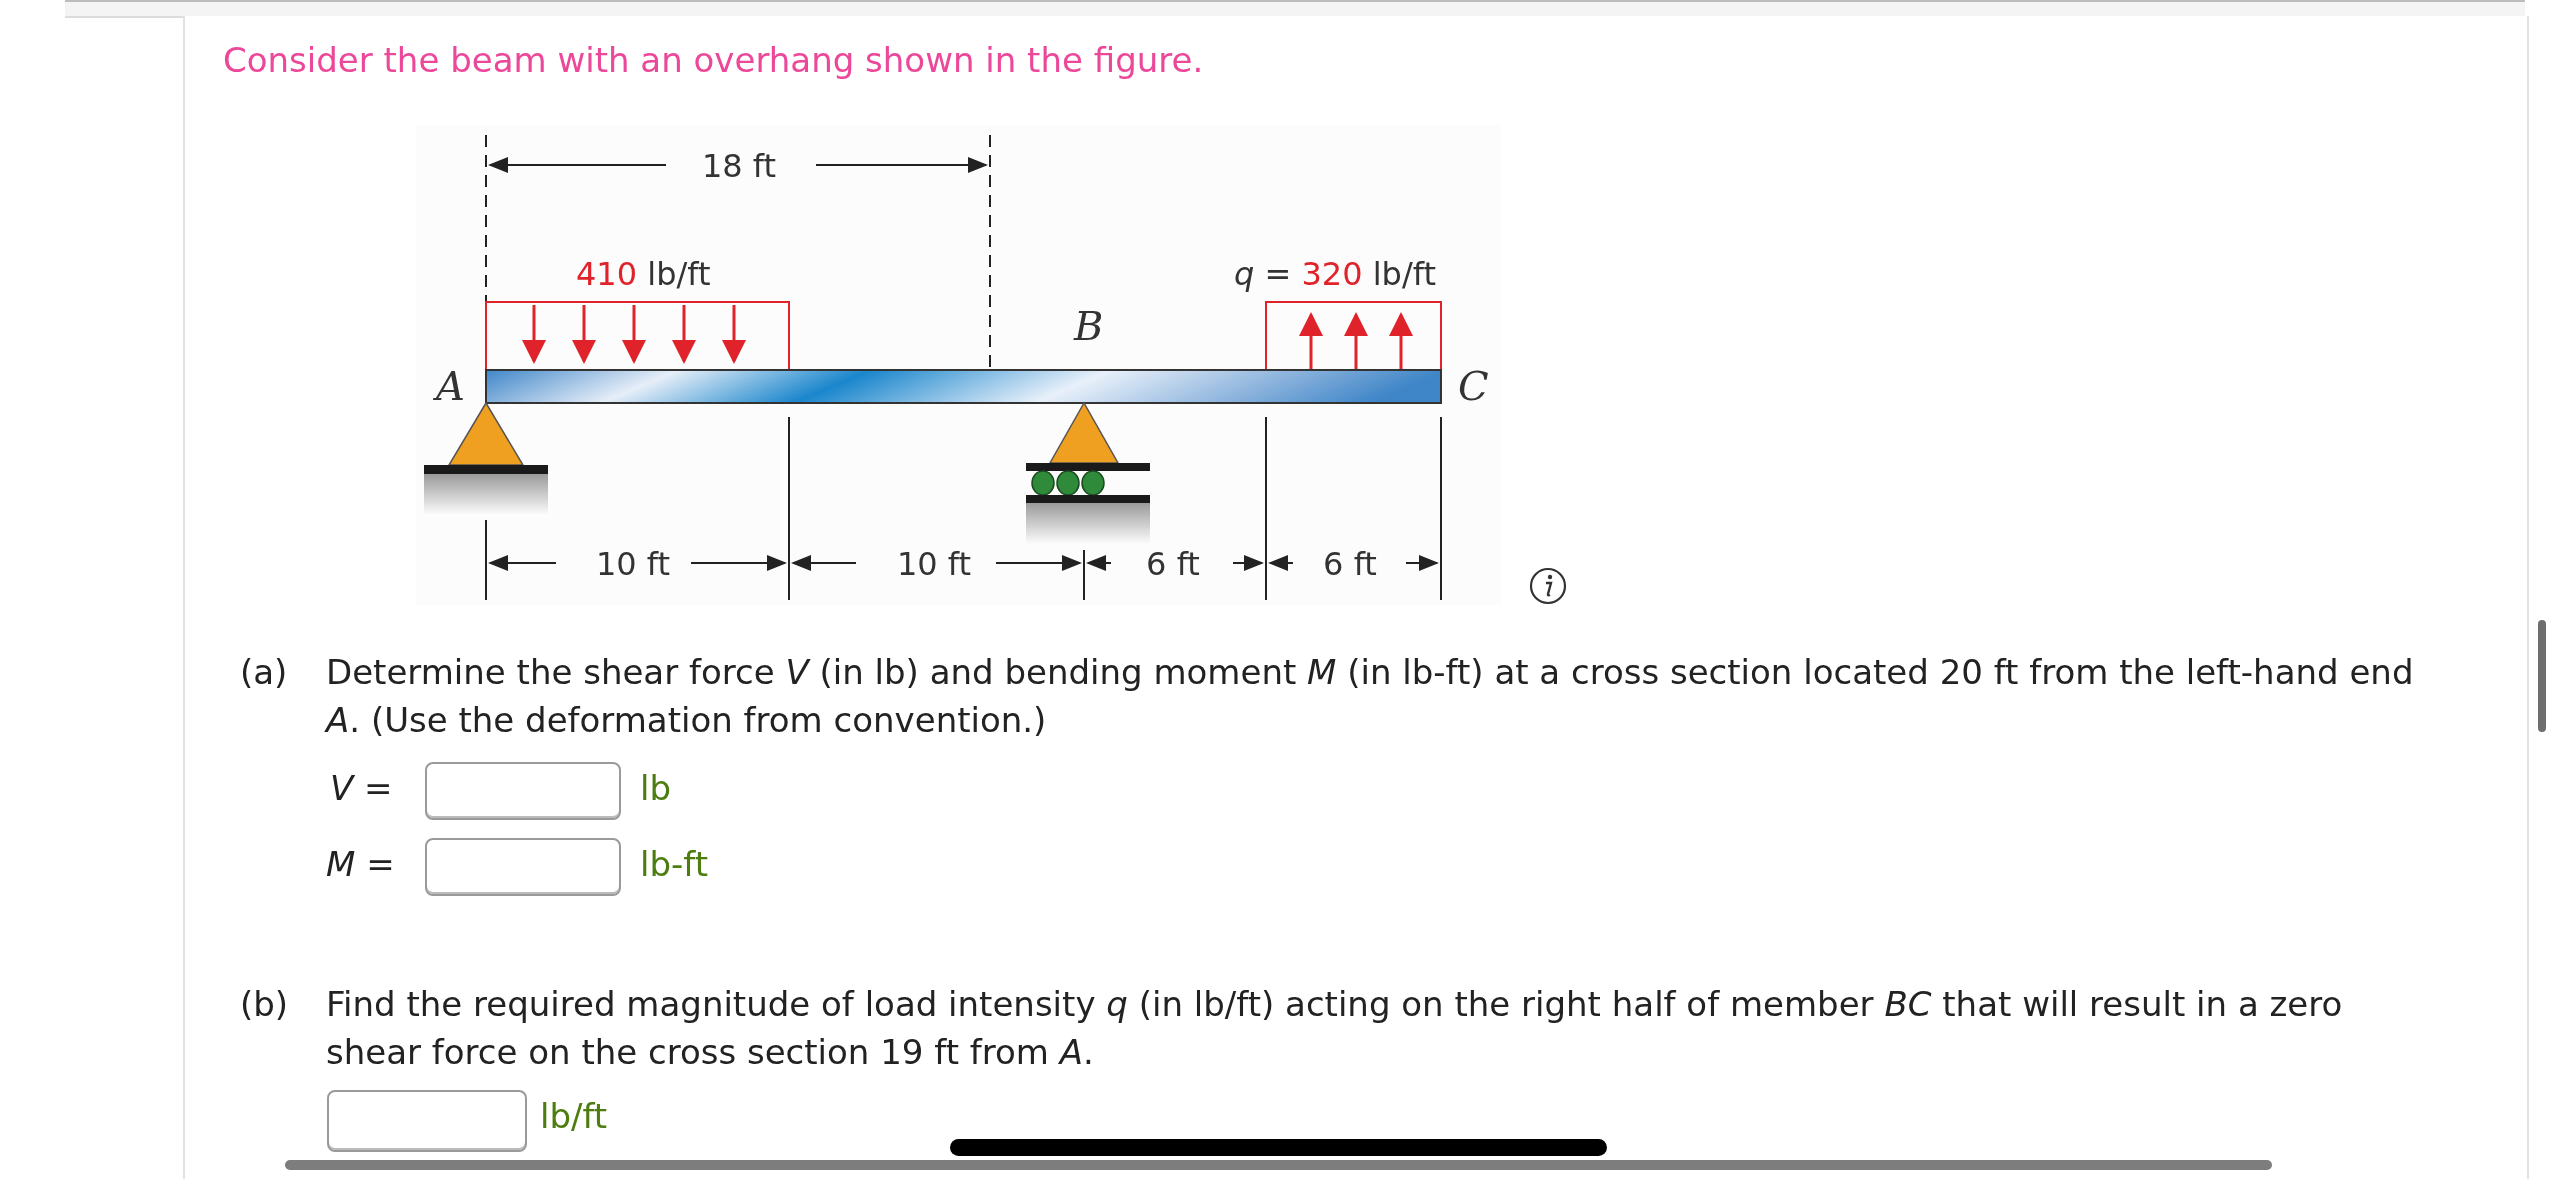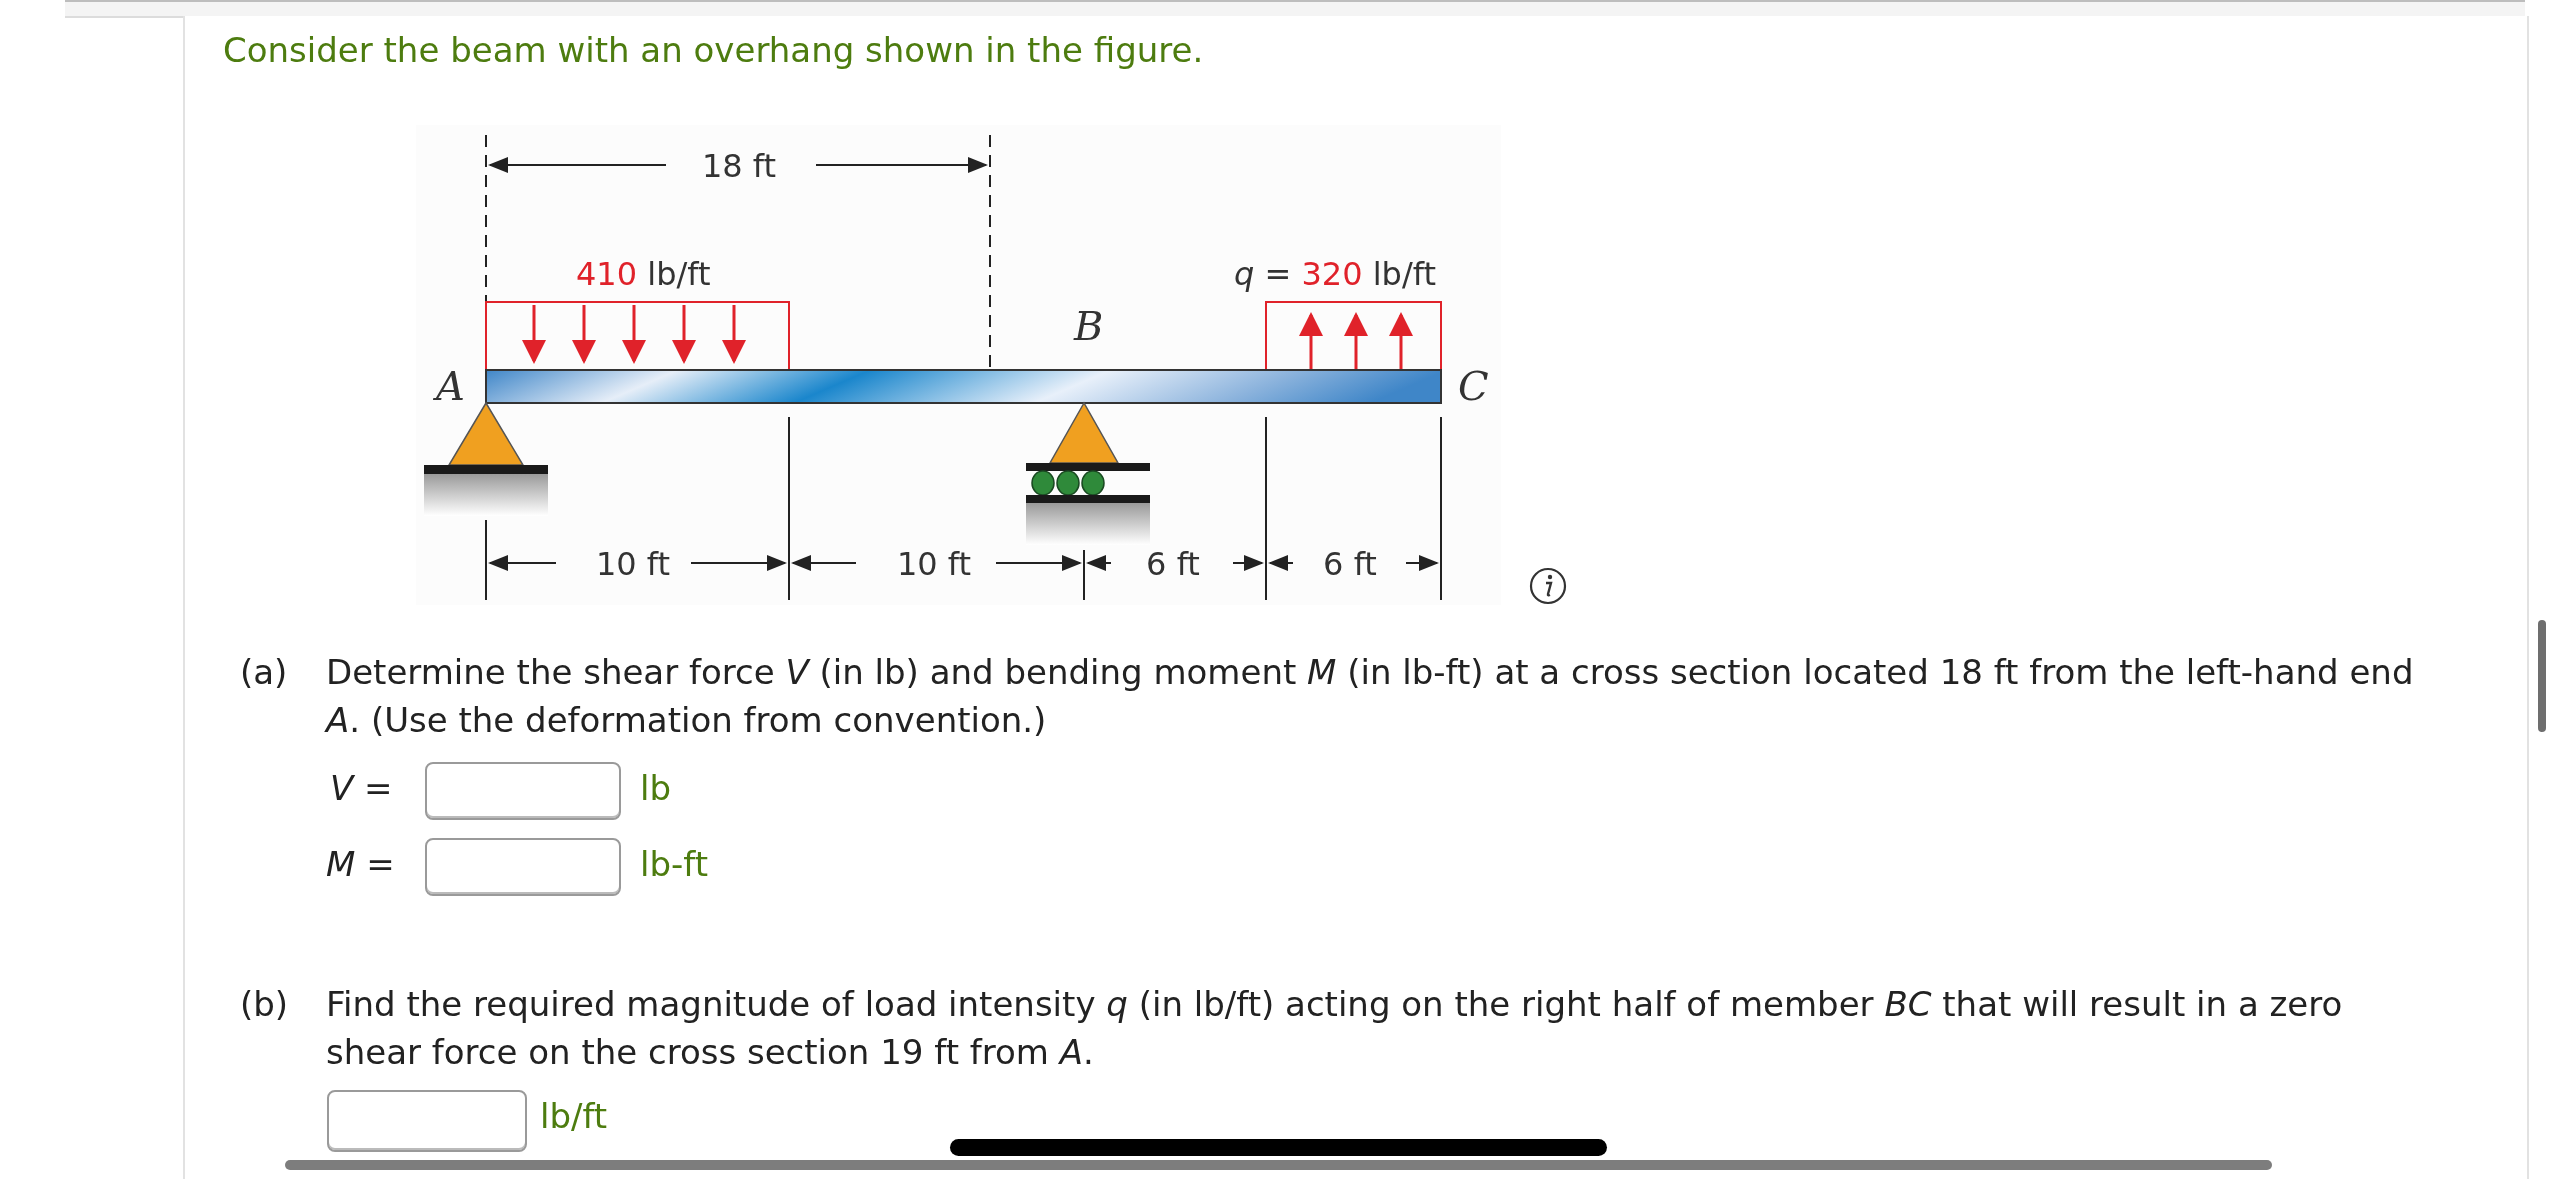--- a/index.html
+++ b/index.html
@@ -2,21 +2,21 @@
 <html><head>
 <meta charset="utf-8">
 <style>
   html, body { margin:0; padding:0; }
   body { width:2556px; height:1179px; background:#ffffff; position:relative; overflow:hidden;
          font-family:"DejaVu Sans", sans-serif; color:#222; }
   .top-strip { position:absolute; left:65px; top:0; width:2460px; height:14px;
                background:#f4f4f4; border-bottom:2px solid #dcdcdc; border-top:2px solid #bdbdbd; }
   .panel { position:absolute; left:183px; top:16px; width:2342px; height:1163px;
            border-left:2px solid #e2e2e2; border-right:2px solid #e2e2e2; background:#fff; }
-  .intro { position:absolute; left:223px; top:30px; font-size:34px; color:#4d7c0f; }
+  .intro { position:absolute; left:223px; top:40px; font-size:34px; color:#ec4899; }
   .figure { position:absolute; left:416px; top:125px; width:1085px; height:480px; background:#fcfcfc; }
   .figure svg { position:absolute; left:0; top:0; }
   .info-icon { position:absolute; left:1528px; top:566px; width:40px; height:40px; }
   .part { position:absolute; font-size:34px; line-height:48px; color:#222; }
   .part .label { position:absolute; left:0; top:0; }
   .part .text { position:absolute; left:86px; top:0; width:2200px; }
   .eq-row { position:absolute; font-size:34px; color:#222; }
   .var { font-style:italic; }
   .ans-input { position:absolute; width:196px; height:58px; border:2px solid #9a9a9a;
                border-radius:8px; background:#fff; box-sizing:border-box; font-size:30px;
@@ -132,21 +132,21 @@
 
 <svg class="info-icon" viewBox="0 0 40 40" xmlns="http://www.w3.org/2000/svg">
   <circle cx="20" cy="20" r="17" fill="#fff" stroke="#333" stroke-width="2.2"></circle>
   <circle cx="22" cy="11" r="2.2" fill="#333"></circle>
   <path d="M18 17 L23 17 L20 28 Q19.5 30 22 29" fill="none" stroke="#333" stroke-width="2.4"></path>
 </svg>
 
 <div class="part" style="left:240px; top:648px;">
   <span class="label">(a)</span>
   <div class="text">
-    <span>Determine the shear force </span><span class="var">V</span><span> (in lb) and bending moment </span><span class="var">M</span><span> (in lb-ft) at a cross section located 18 ft from the left-hand end</span><br>
+    <span>Determine the shear force </span><span class="var">V</span><span> (in lb) and bending moment </span><span class="var">M</span><span> (in lb-ft) at a cross section located 20 ft from the left-hand end</span><br>
     <span class="var">A</span><span>. (Use the deformation from convention.)</span>
   </div>
 </div>
 
 <div class="eq-row" style="left:330px; top:768px;">
   <span class="var">V</span><span> =</span>
 </div>
 <input class="ans-input" type="text" style="left: 425px; top: 762px;" value="">
 <span class="unit" style="left:640px; top:768px;">lb</span>
 

